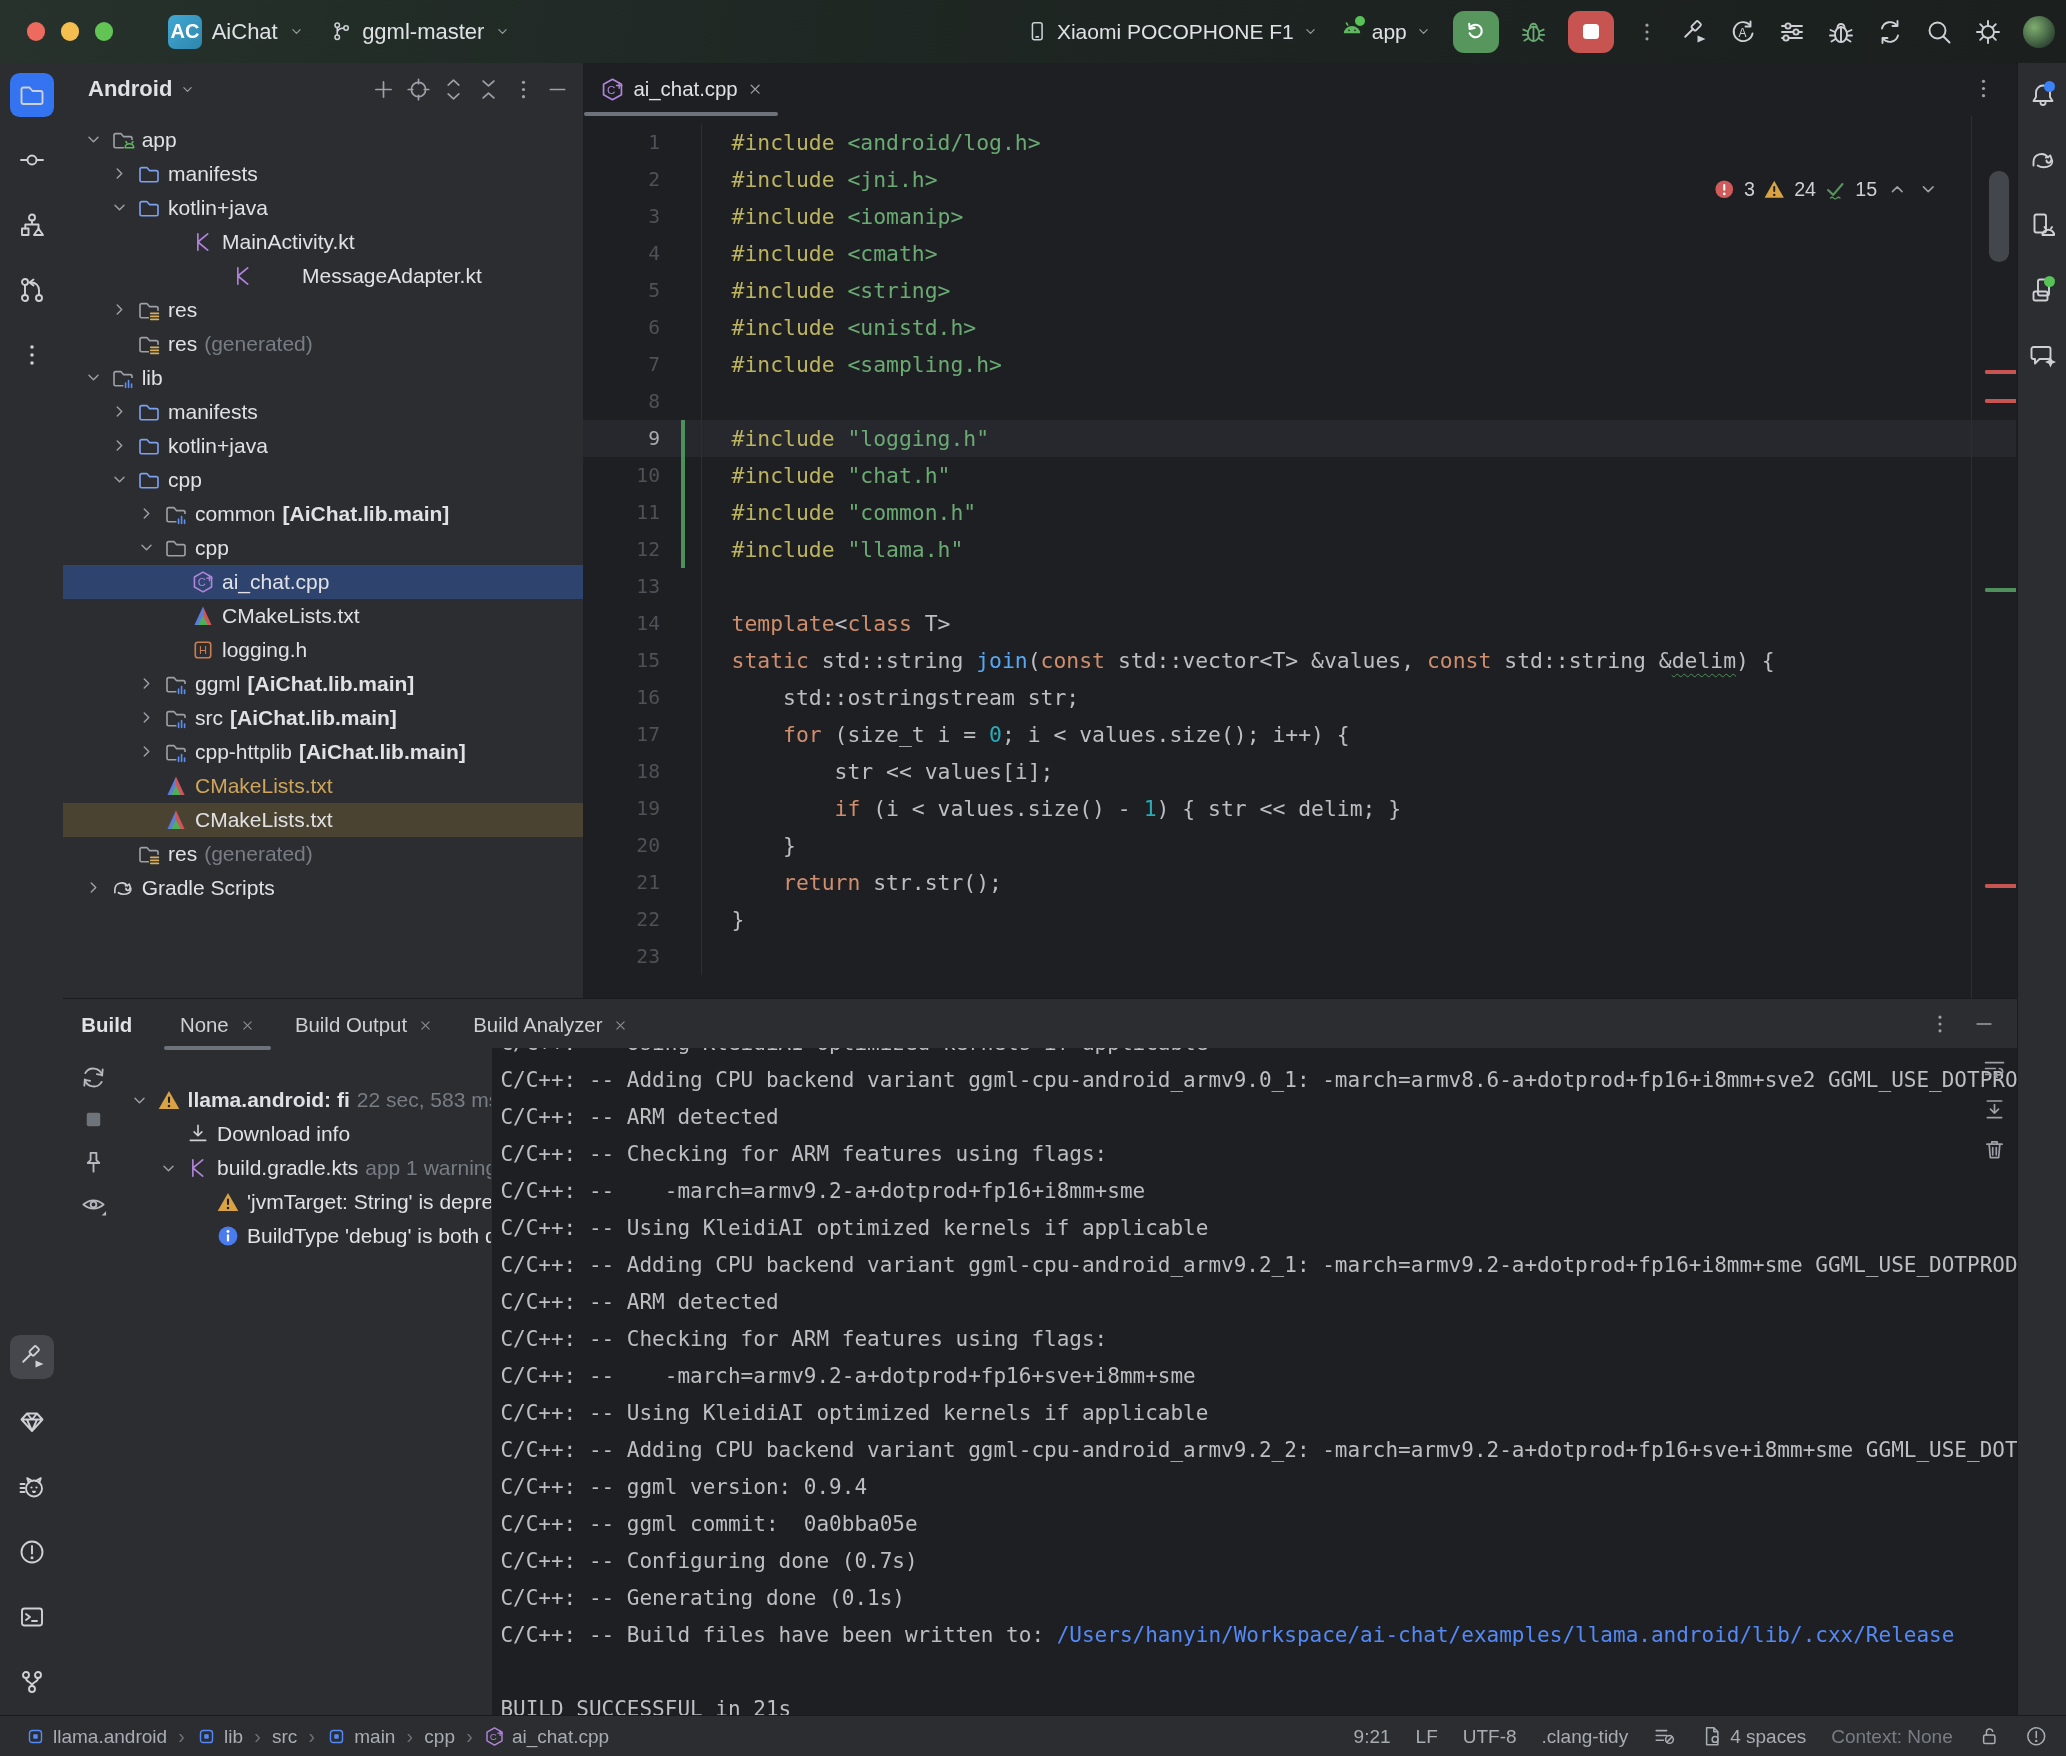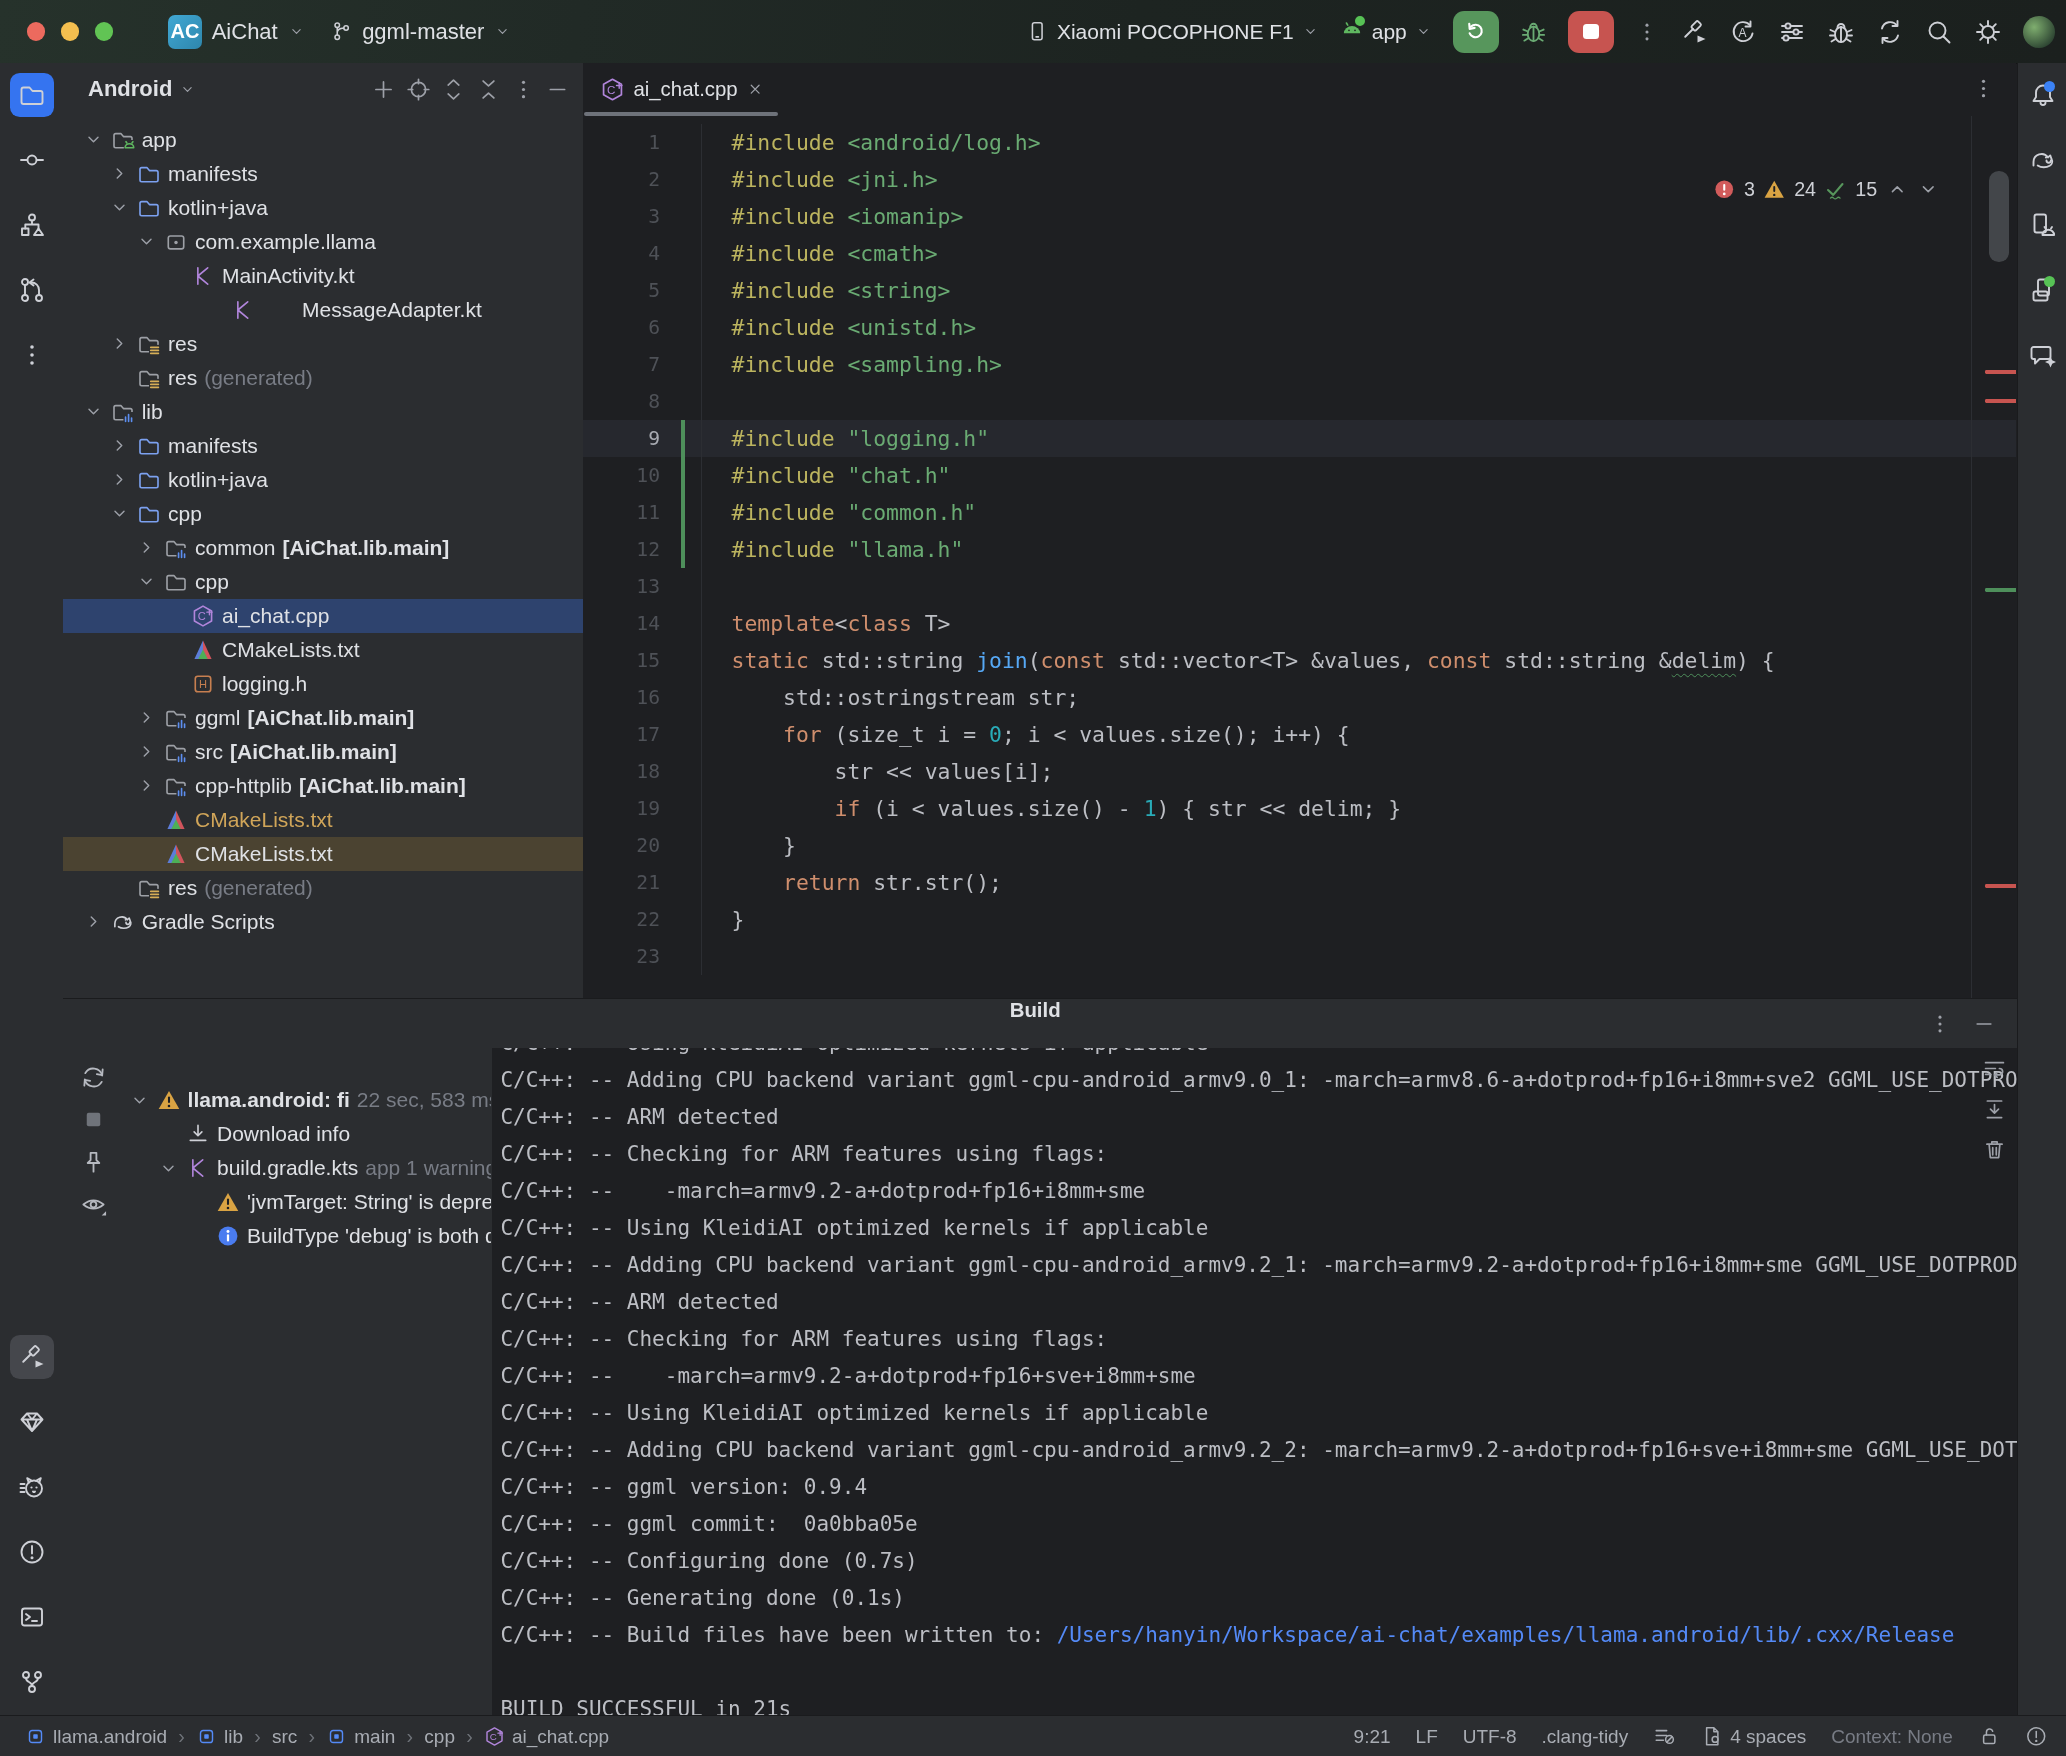--- a/index.html
+++ b/index.html
@@ -85,21 +85,21 @@
   .tk-wavy{color:#bcbec4;text-decoration:underline wavy #4e8f5b 1.4px;text-underline-offset:4.9px;text-align:center;}
   .insp{position:absolute;top:62px;right:77px;display:flex;align-items:center;gap:8.4px;font-size:19.7px;color:#ced0d6;}
   .insp .icon{width:22.5px;height:22.5px;}
   .guide{position:absolute;top:0;bottom:0;left:1388px;width:0.7px;background:#2c2e33;}
   .sthumb{position:absolute;left:1406px;top:55px;width:19.7px;height:91px;border-radius:9.8px;background:#4a4d51;opacity:.85;}
   .smark{position:absolute;left:1402px;width:39px;height:4.2px;border-radius:1.4px;}
   .smark.red{background:#c75450}.smark.green{background:#4e8f5b}
 
   
   .build{position:absolute;left:63px;top:998px;width:1954px;height:717px;background:#2b2d30;border-top:0.7px solid #1a1b1d;}
-  .bd-head{position:relative;height:53px;display:flex;align-items:center;gap:14px;font-size:20.4px;flex-direction:column;}
+  .bd-head{position:relative;height:53px;display:flex;align-items:center;gap:0;font-size:20.4px;}
   .bd-title{font-weight:bold;padding:0 28px 0 18.3px;}
   .bd-tab{position:relative;height:49px;display:flex;align-items:center;gap:9.8px;padding:0 19.7px;color:#ced0d6;}
   .bd-tab .x{width:17px;height:17px;color:#8a8e96;}
   .bd-tab.sel::after{content:'';position:absolute;left:4.2px;right:4.2px;bottom:0;height:4.2px;border-radius:2.1px;background:#6e727a;}
   .bd-headicons{position:absolute;right:21px;top:0;height:49px;display:flex;align-items:center;gap:19.7px;}
   .bd-headicons .icon{width:24px;height:24px;color:#9da0a8}
   .bd-toolbar{position:absolute;left:0;top:49px;bottom:0;width:60px;display:flex;flex-direction:column;
      align-items:center;gap:15.5px;padding-top:15.5px;}
   .bd-toolbar .icon{width:27px;height:27px;color:#b6b9c0}
   .bd-tree{position:absolute;left:60px;top:49px;bottom:0;width:368px;overflow:hidden;font-size:21px;}
@@ -468,34 +468,20 @@
               <polyline points="8,11 14,17 20,11"></polyline>
             </svg>
           </span>
           <span class="icon ticon">
             <svg viewBox="0 0 28 28" fill="none" stroke="currentColor" stroke-width="1.9" stroke-linecap="round" stroke-linejoin="round">
               <path stroke="#7ca1f0" d="M3.5 8.5 q0-2 2-2 h6 l3 3.5 h8 q2 0 2 2 v9 q0 2 -2 2 h-17 q-2 0 -2-2 z"></path>
             </svg>
           </span>
           <span class="lbl">kotlin+java</span>
         </div>
-        <div class="trow" style="padding-left: 73px;">
-          <span class="icon chev">
-            <svg viewBox="0 0 28 28" fill="none" stroke="currentColor" stroke-width="1.9" stroke-linecap="round" stroke-linejoin="round">
-              <polyline points="8,11 14,17 20,11"></polyline>
-            </svg>
-          </span>
-          <span class="icon ticon">
-            <svg viewBox="0 0 28 28" fill="none" stroke="currentColor" stroke-width="1.9" stroke-linecap="round" stroke-linejoin="round">
-              <rect stroke="#9da0a6" x="5" y="7" width="18" height="15" rx="2.5"></rect>
-              <circle cx="14" cy="14.5" r="2" fill="#9da0a6" stroke="none"></circle>
-            </svg>
-          </span>
-          <span class="lbl">com.example.llama</span>
-        </div>
         <div class="trow" style="padding-left: 100px;">
           <span class="icon chev"></span>
           <span class="icon ticon">
             <svg viewBox="0 0 28 28" fill="none" stroke="currentColor" stroke-width="1.9" stroke-linecap="round" stroke-linejoin="round">
               <path stroke="#b185db" d="M8 4.5 v19 M8 14 L19.5 4.5 M8 14 L19.5 23.5"></path>
             </svg>
           </span>
           <span class="lbl">MainActivity.kt</span>
         </div>
         <div class="trow" style="padding-left: 100px; gap: 47px;">

